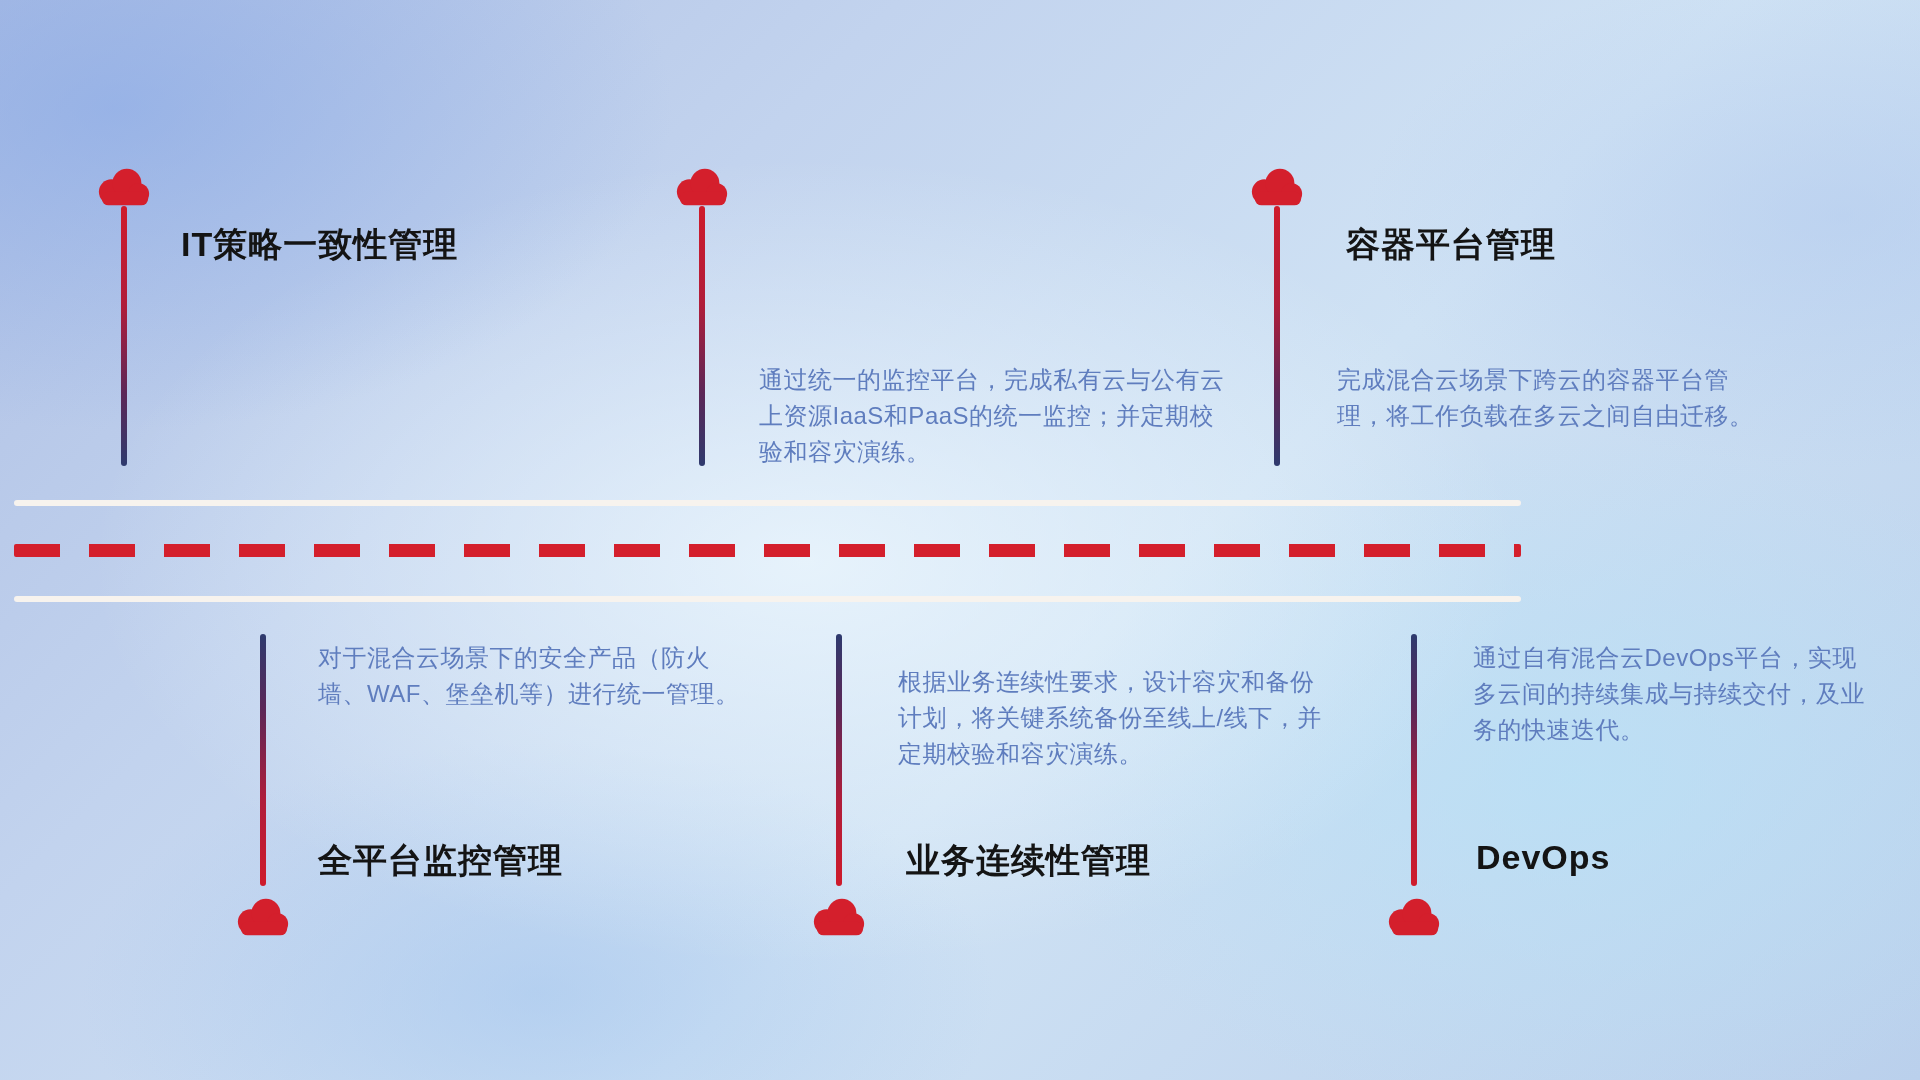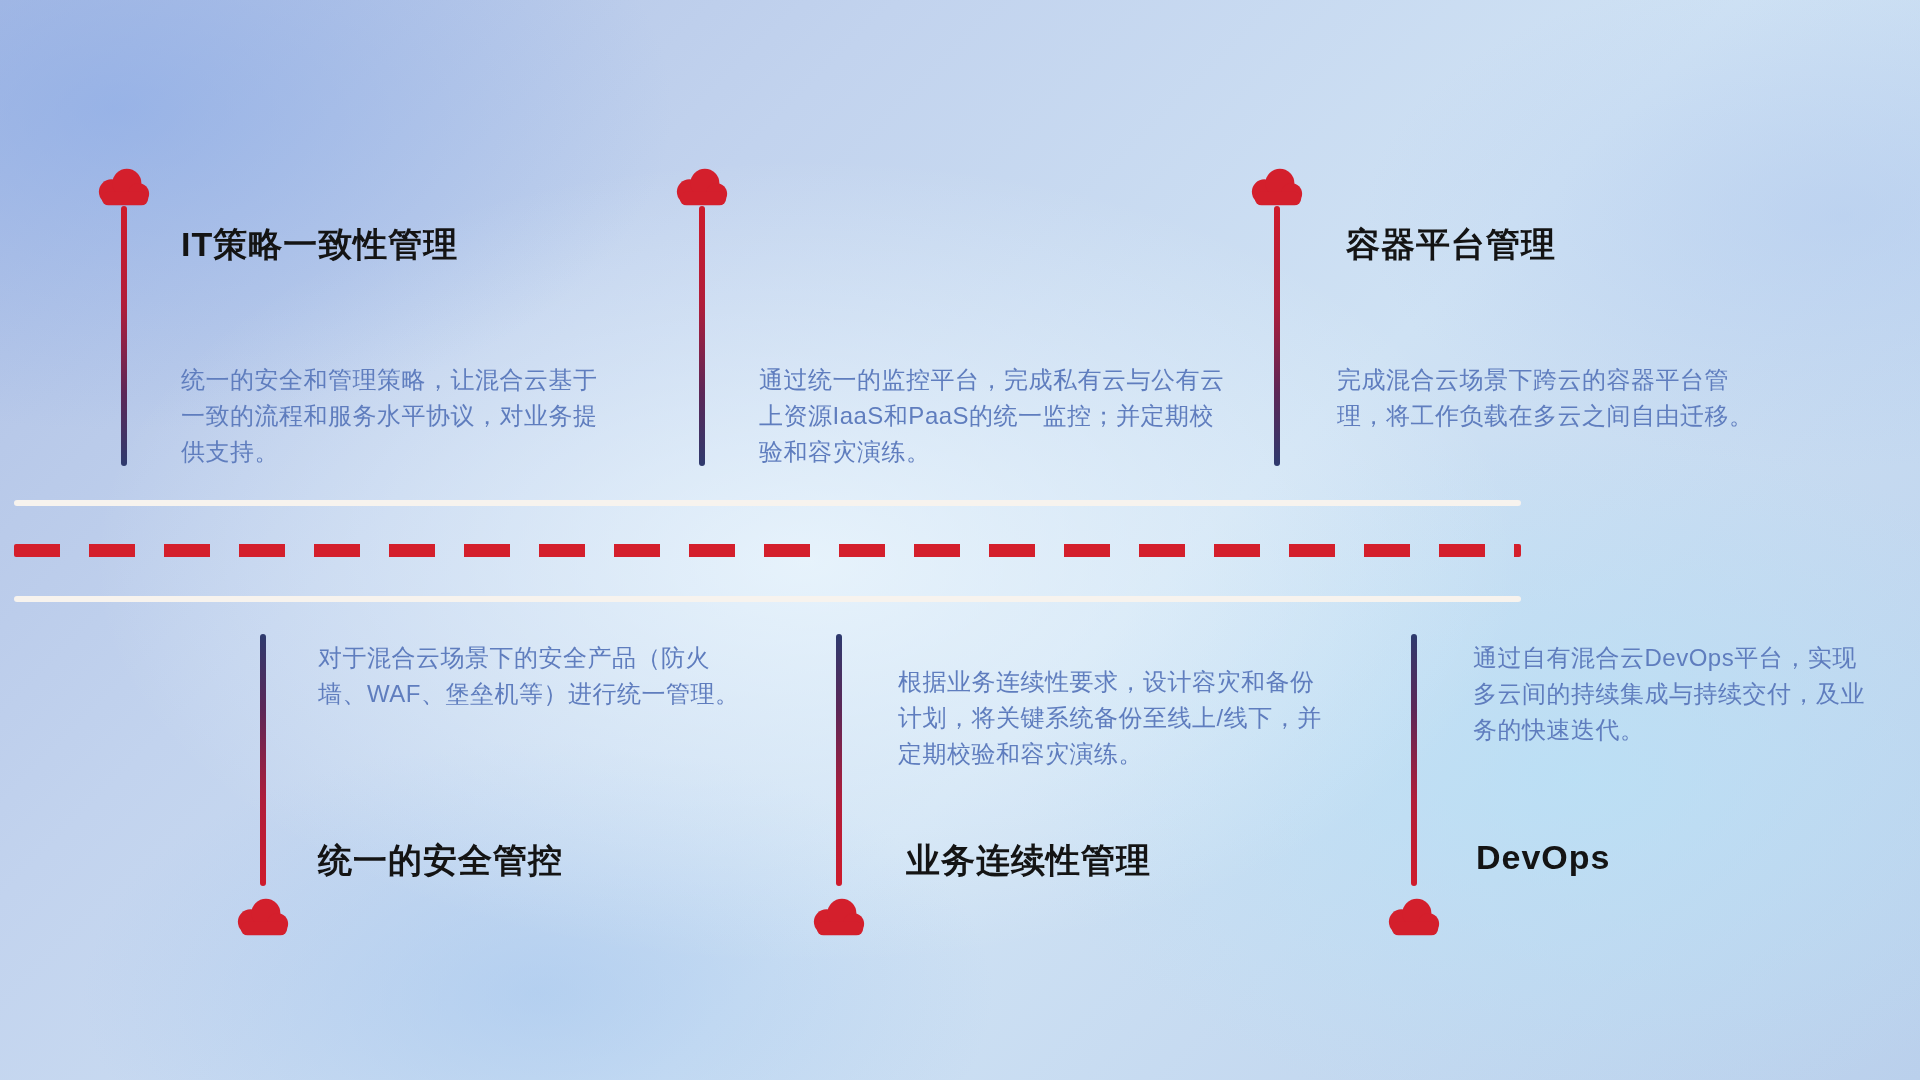--- a/index.html
+++ b/index.html
@@ -84,21 +84,20 @@
         <g fill="#d41f2c">
       <circle cx="17" cy="26" r="13"></circle>
           <circle cx="33" cy="17" r="15"></circle>
           <circle cx="45" cy="28" r="11"></circle>
       <rect x="7" y="26" width="48" height="14" rx="7"></rect>
         </g>
       </svg>
   </span>
   <span class="stem stem-top t1-stem"></span>
   <h2 class="title t1-title">IT策略一致性管理</h2>
-  <p class="desc t1-desc">统一的安全和管理策略，让混合云基于一致的流程和服务水平协议，对业务提供支持。</p>
 
   <span class="cloud t2-cloud">
     <svg viewBox="0 0 60 42" aria-hidden="true">
         <g fill="#d41f2c">
       <circle cx="17" cy="26" r="13"></circle>
           <circle cx="33" cy="17" r="15"></circle>
           <circle cx="45" cy="28" r="11"></circle>
       <rect x="7" y="26" width="48" height="14" rx="7"></rect>
         </g>
       </svg>
@@ -125,21 +124,21 @@
     <svg viewBox="0 0 60 42" aria-hidden="true">
         <g fill="#d41f2c">
       <circle cx="17" cy="26" r="13"></circle>
           <circle cx="33" cy="17" r="15"></circle>
           <circle cx="45" cy="28" r="11"></circle>
       <rect x="7" y="26" width="48" height="14" rx="7"></rect>
         </g>
       </svg>
   </span>
   <p class="desc b1-desc">对于混合云场景下的安全产品（防火墙、WAF、堡垒机等）进行统一管理。</p>
-  <h2 class="title b1-title">统一的安全管控</h2>
+  <h2 class="title b1-title">全平台监控管理</h2>
 
   <span class="stem stem-bottom b2-stem"></span>
   <span class="cloud b2-cloud">
     <svg viewBox="0 0 60 42" aria-hidden="true">
         <g fill="#d41f2c">
       <circle cx="17" cy="26" r="13"></circle>
           <circle cx="33" cy="17" r="15"></circle>
           <circle cx="45" cy="28" r="11"></circle>
       <rect x="7" y="26" width="48" height="14" rx="7"></rect>
         </g>

